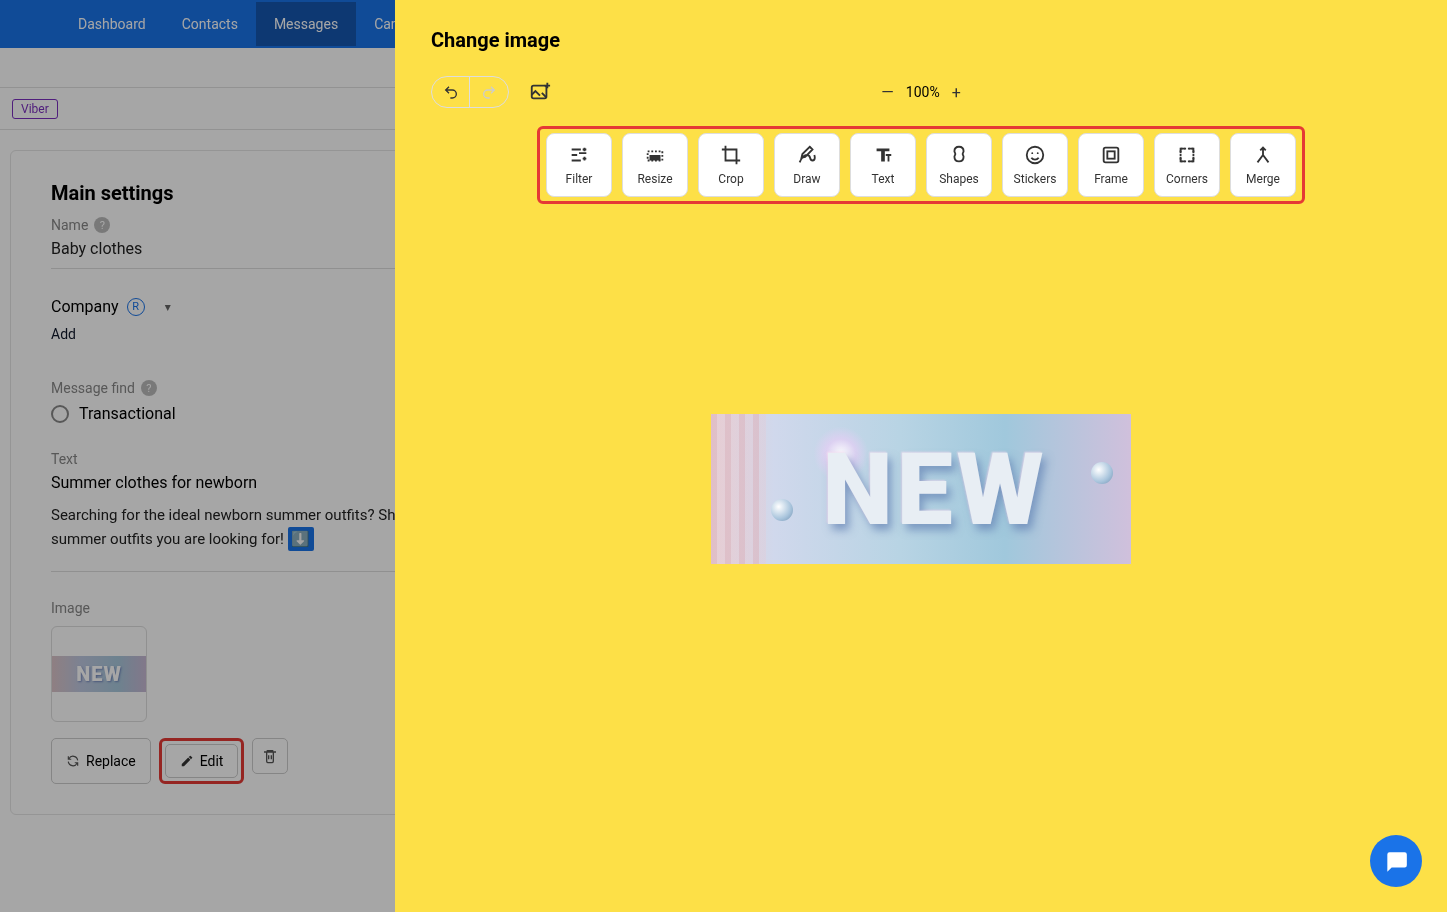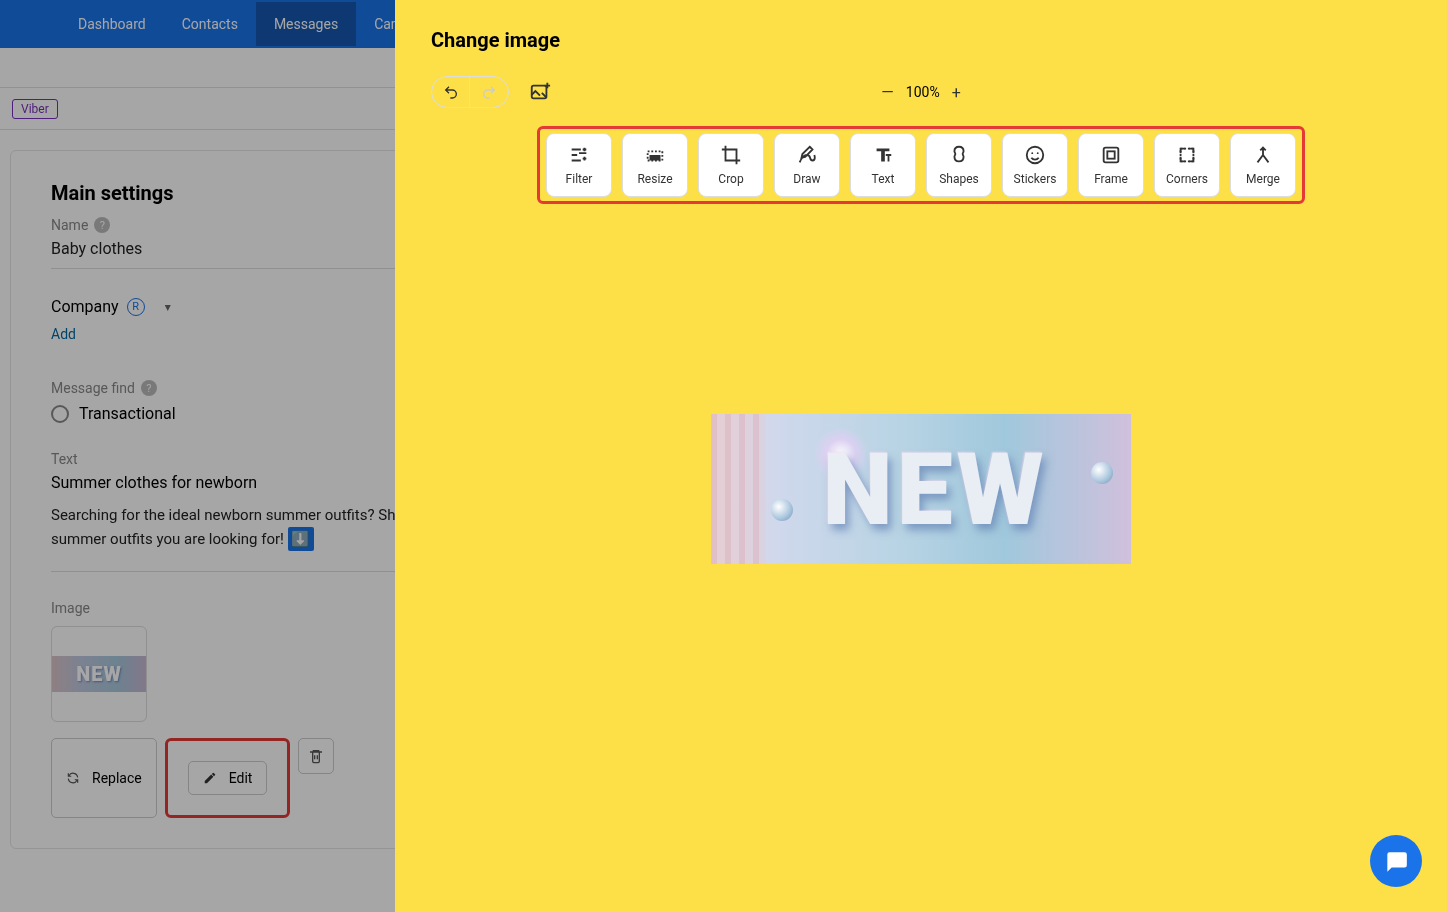--- a/index.html
+++ b/index.html
@@ -17,35 +17,35 @@
 .viber-badge { display: inline-block; border: 1px solid #7b2fbf; color: #7b2fbf; font-size: 12px; padding: 2px 8px; border-radius: 3px; background: #fff; }
 
 .panel { margin: 20px 10px; background: #fff; border: 1px solid #e5e5e5; border-radius: 6px; padding: 30px 40px; width: 700px; }
 .panel h2 { font-size: 20px; font-weight: 700; margin-bottom: 12px; }
 .field-label { color: #888; font-size: 14px; display: flex; align-items: flex-start; gap: 6px; margin-bottom: 6px; }
 .field-value { font-size: 16px; color: #222; padding-bottom: 10px; border-bottom: 1px solid #ddd; margin-bottom: 28px; }
 .help-circle { width: 16px; height: 16px; border-radius: 50%; background: #bbb; color: #fff; font-size: 11px; display: inline-flex; align-items: center; justify-content: center; }
 .sender-row { display: flex; align-items: center; gap: 8px; font-size: 16px; margin-bottom: 8px; }
 .reg-badge { width: 18px; height: 18px; border: 1px solid #1a73e8; color: #1a73e8; border-radius: 50%; font-size: 11px; display: inline-flex; align-items: center; justify-content: center; }
 .chev-down { font-size: 12px; color: #666; margin-left: 12px; }
-.add-link { color: #0369a1; font-size: 14px; cursor: pointer; margin-bottom: 28px; display: inline-block; }
+.add-link { color: #0f172a; font-size: 14px; cursor: pointer; margin-bottom: 28px; display: inline-block; }
 .radio-row { display: flex; align-items: center; gap: 10px; font-size: 16px; margin: 8px 0; }
 .radio { width: 18px; height: 18px; border-radius: 50%; border: 2px solid #888; display: inline-flex; align-items: center; justify-content: center; }
 .radio.checked { border-color: #1a73e8; }
 .radio.checked::after { content: ''; width: 10px; height: 10px; border-radius: 50%; background: #1a73e8; }
 .msg-title { font-size: 16px; margin-bottom: 12px; }
 .msg-body { font-size: 15px; line-height: 1.5; color: #222; margin-bottom: 20px; }
 .emoji-box { display: inline-block; background: #1a73e8; padding: 1px 4px; border-radius: 2px; }
 .img-label { color: #888; font-size: 14px; margin-bottom: 10px; }
 .thumb { width: 96px; height: 96px; border: 1px solid #ddd; border-radius: 6px; display: flex; align-items: center; justify-content: center; background: #fff; overflow: hidden; }
 .thumb-inner { width: 96px; height: 36px; background: linear-gradient(90deg, #dcc4c8 0%, #bfc8e0 30%, #a8c8dc 70%, #c8b8d4 100%); display: flex; align-items: center; justify-content: center; }
 .thumb-text { font-weight: 900; font-size: 20px; color: #fff; text-shadow: 1px 1px 2px rgba(100,120,180,0.8); letter-spacing: 1px; }
 .action-row { display: flex; gap: 8px; margin-top: 16px; }
-.action-btn { display: flex; align-items: center; gap: 12px; padding: 8px 14px; border: 1px solid #ccc; border-radius: 5px; background: #fff; font-size: 14px; cursor: pointer; }
-.edit-highlight { border: 3px solid #e53935; border-radius: 6px; padding: 20px; }
+.action-btn { display: flex; align-items: center; gap: 6px; padding: 8px 14px; border: 1px solid #ccc; border-radius: 5px; background: #fff; font-size: 14px; cursor: pointer; }
+.edit-highlight { border: 3px solid #e53935; border-radius: 6px; padding: 3px; }
 .icon-btn-sm { width: 36px; height: 36px; border: 1px solid #ccc; border-radius: 5px; display: flex; align-items: center; justify-content: center; cursor: pointer; color: #555; }
 
 
 .dim { position: absolute; inset: 0; background: rgba(0,0,0,0.35); }
 
 
 .modal { position: absolute; top: 0; right: 0; bottom: 0; left: 395px; background: #fde047; }
 .modal-title { font-size: 20px; font-weight: 700; padding: 28px 36px 16px; }
 .toolbar { display: flex; align-items: center; padding: 8px 36px; }
 .undo-redo { display: flex; border: 1px solid #ddd; border-radius: 20px; overflow: hidden; }

